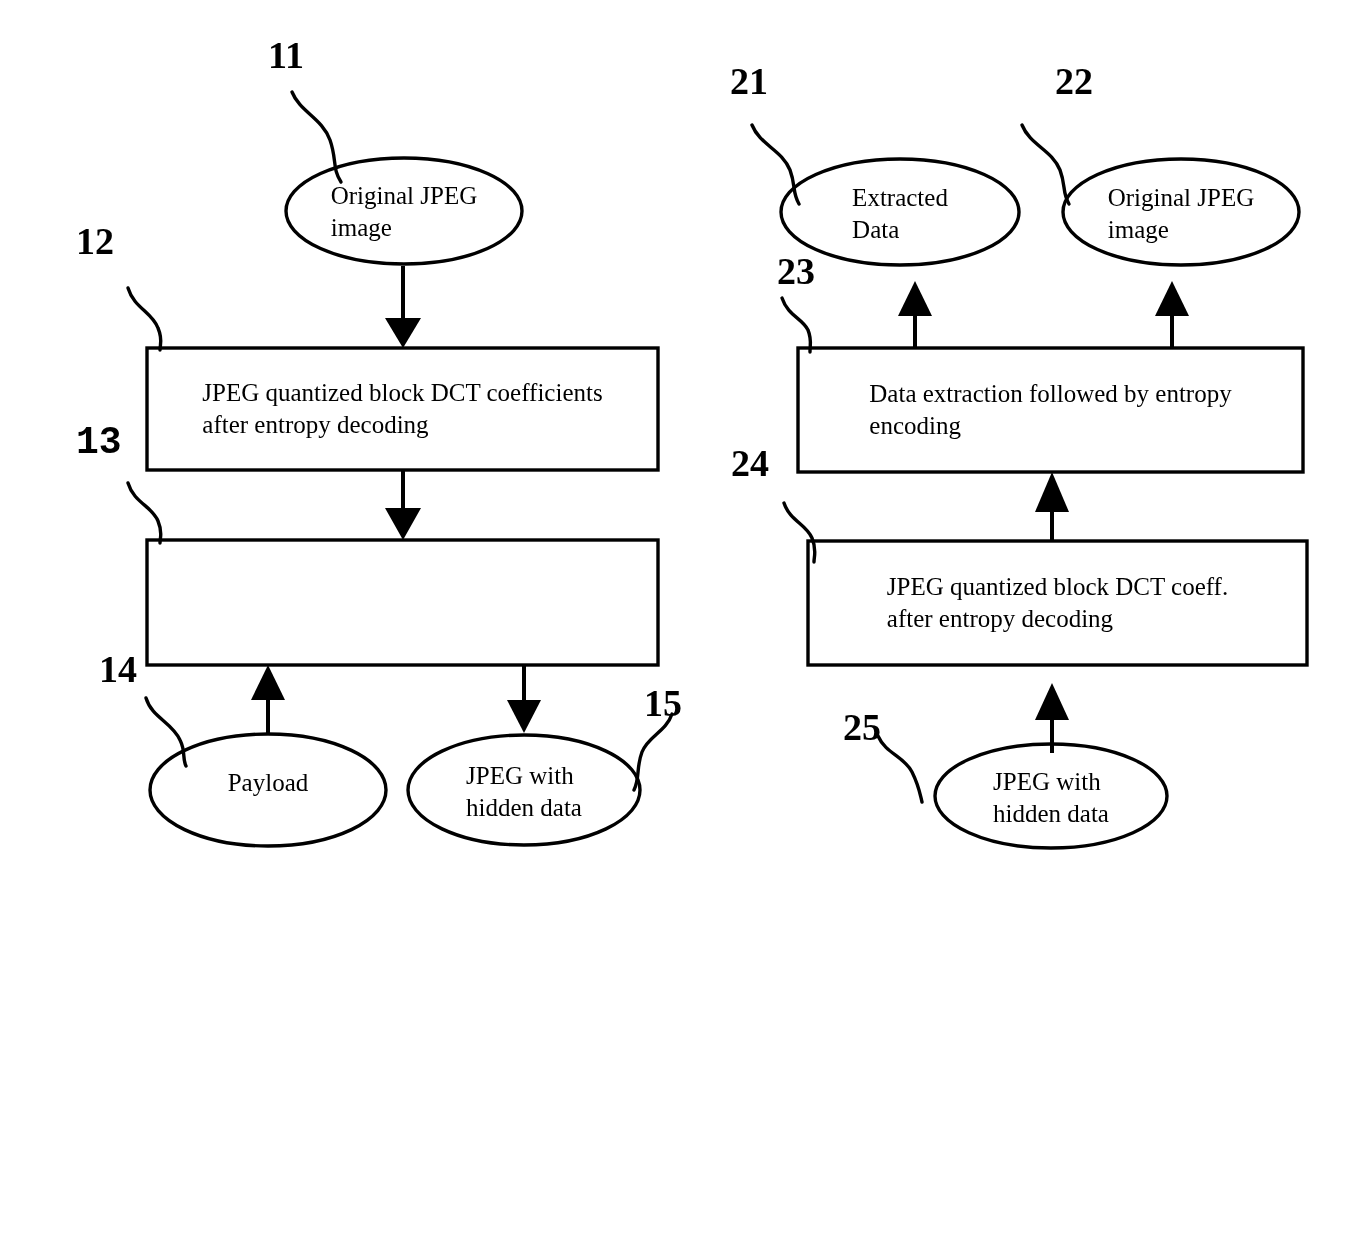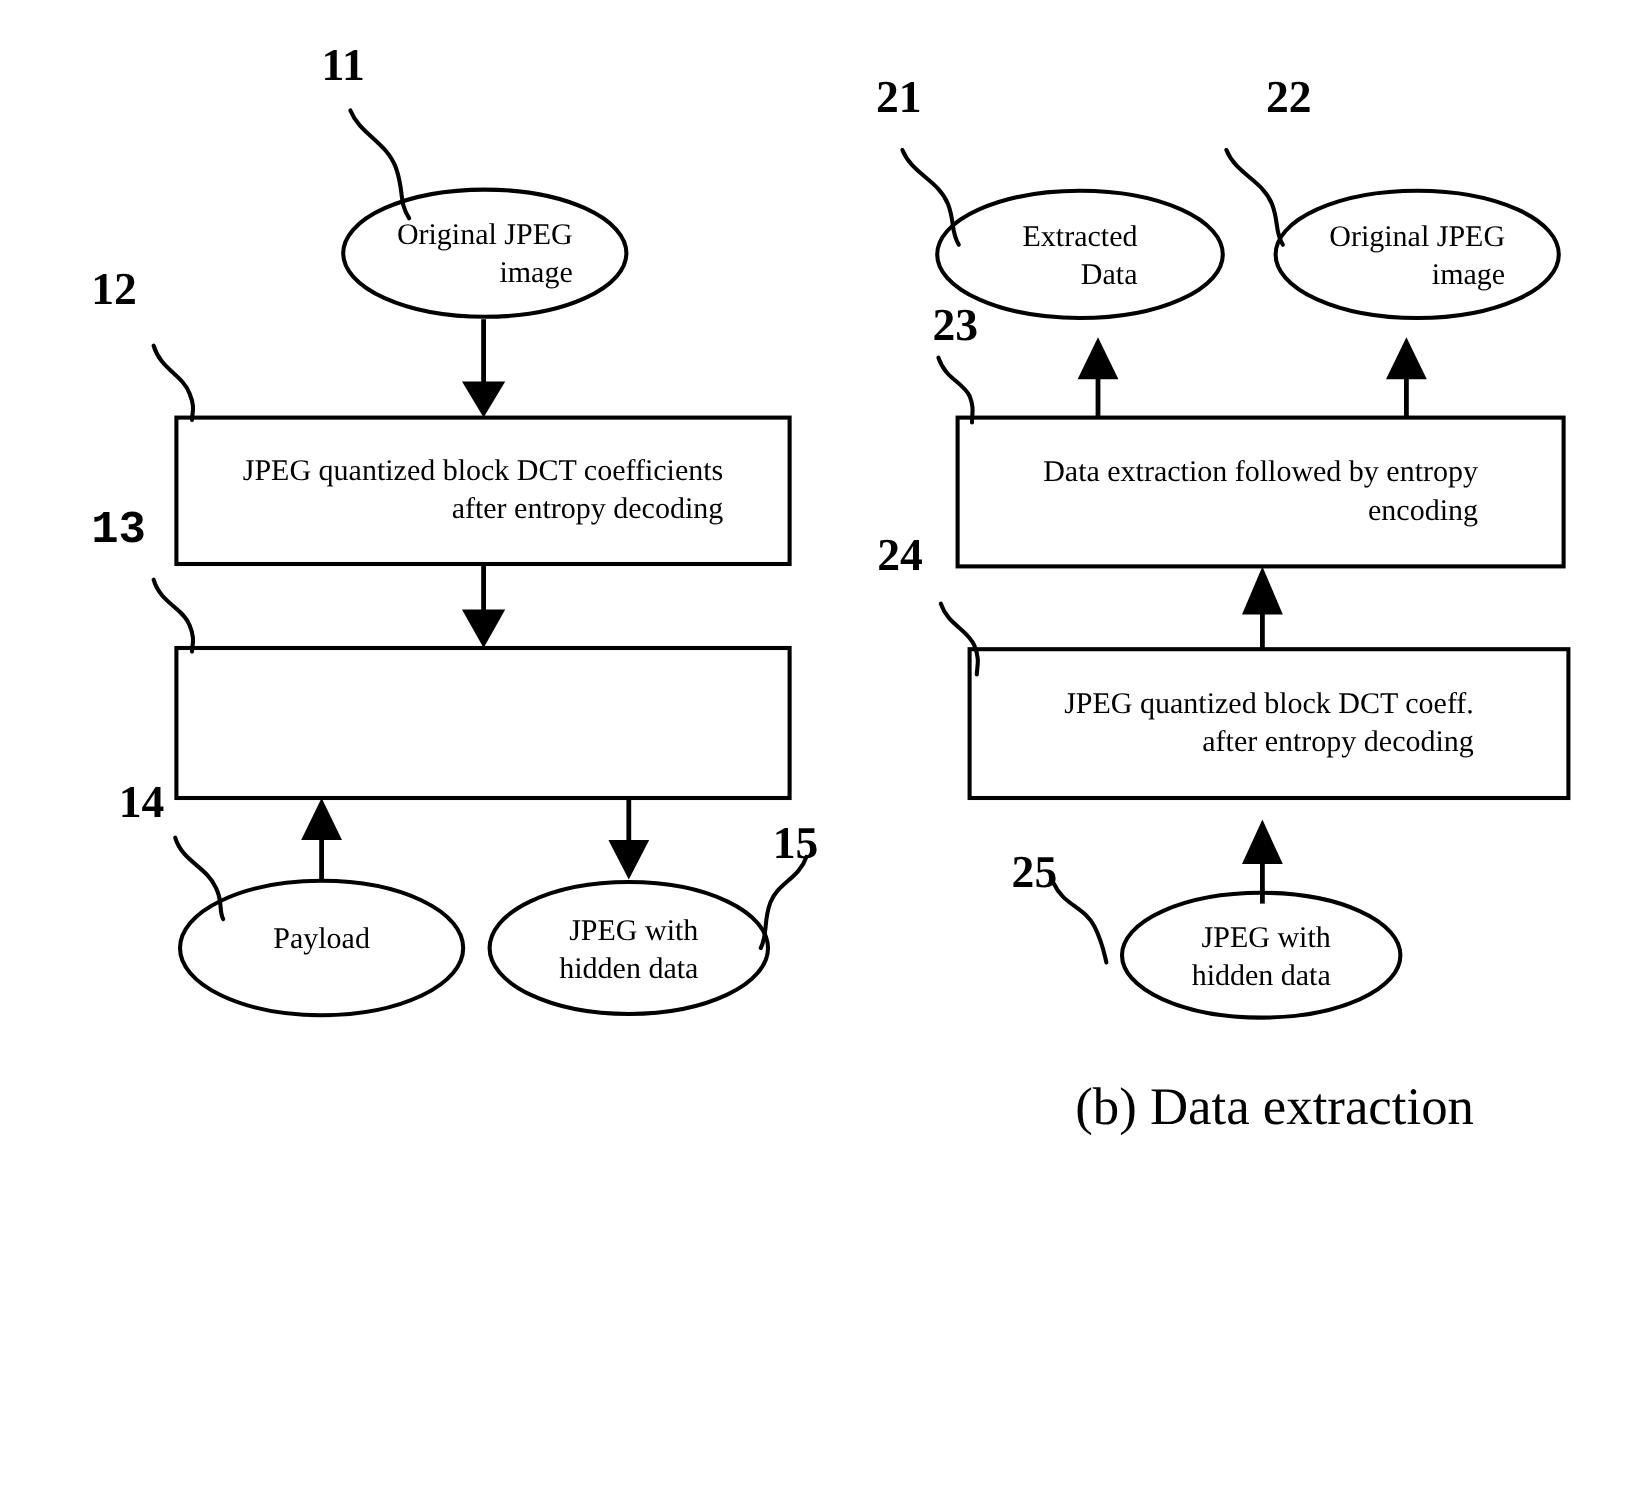--- a/index.html
+++ b/index.html
@@ -22,21 +22,21 @@
     height: 1240px;
   }
   svg.fig-canvas {
     position: absolute;
     left: 0; top: 0;
     width: 1371px;
     height: 1240px;
   }
   .node-text {
     position: absolute;
-    text-align: right;
+    text-align: left;
     line-height: 1.30;
     font-size: 25px;
     font-family: "Liberation Serif", "DejaVu Serif", serif;
     color: #000000;
     white-space: pre-line;
     display: flex;
     flex-direction: column;
     align-items: center;
     justify-content: center;
   }
@@ -173,16 +173,15 @@
 
   <div class="node-text" style="left:961px; top:763px; width:180px; height:70px;">JPEG with
 hidden data</div>
 
   <div class="ref-num" style="left:730px; top:62px;">21</div>
   <div class="ref-num" style="left:1033px; top:62px;margin-left:22px;">22</div>
   <div class="ref-num" style="left:729px; top:252px;margin-left:48px;">23</div>
   <div class="ref-num" style="left:731px; top:444px;">24</div>
   <div class="ref-num" style="left:843px; top:708px;">25</div>
 
-  <div class="panel-caption" style="left:896px; top:897px;">(b) Data extraction</div>
 
 
 </div>
 
 </body></html>

